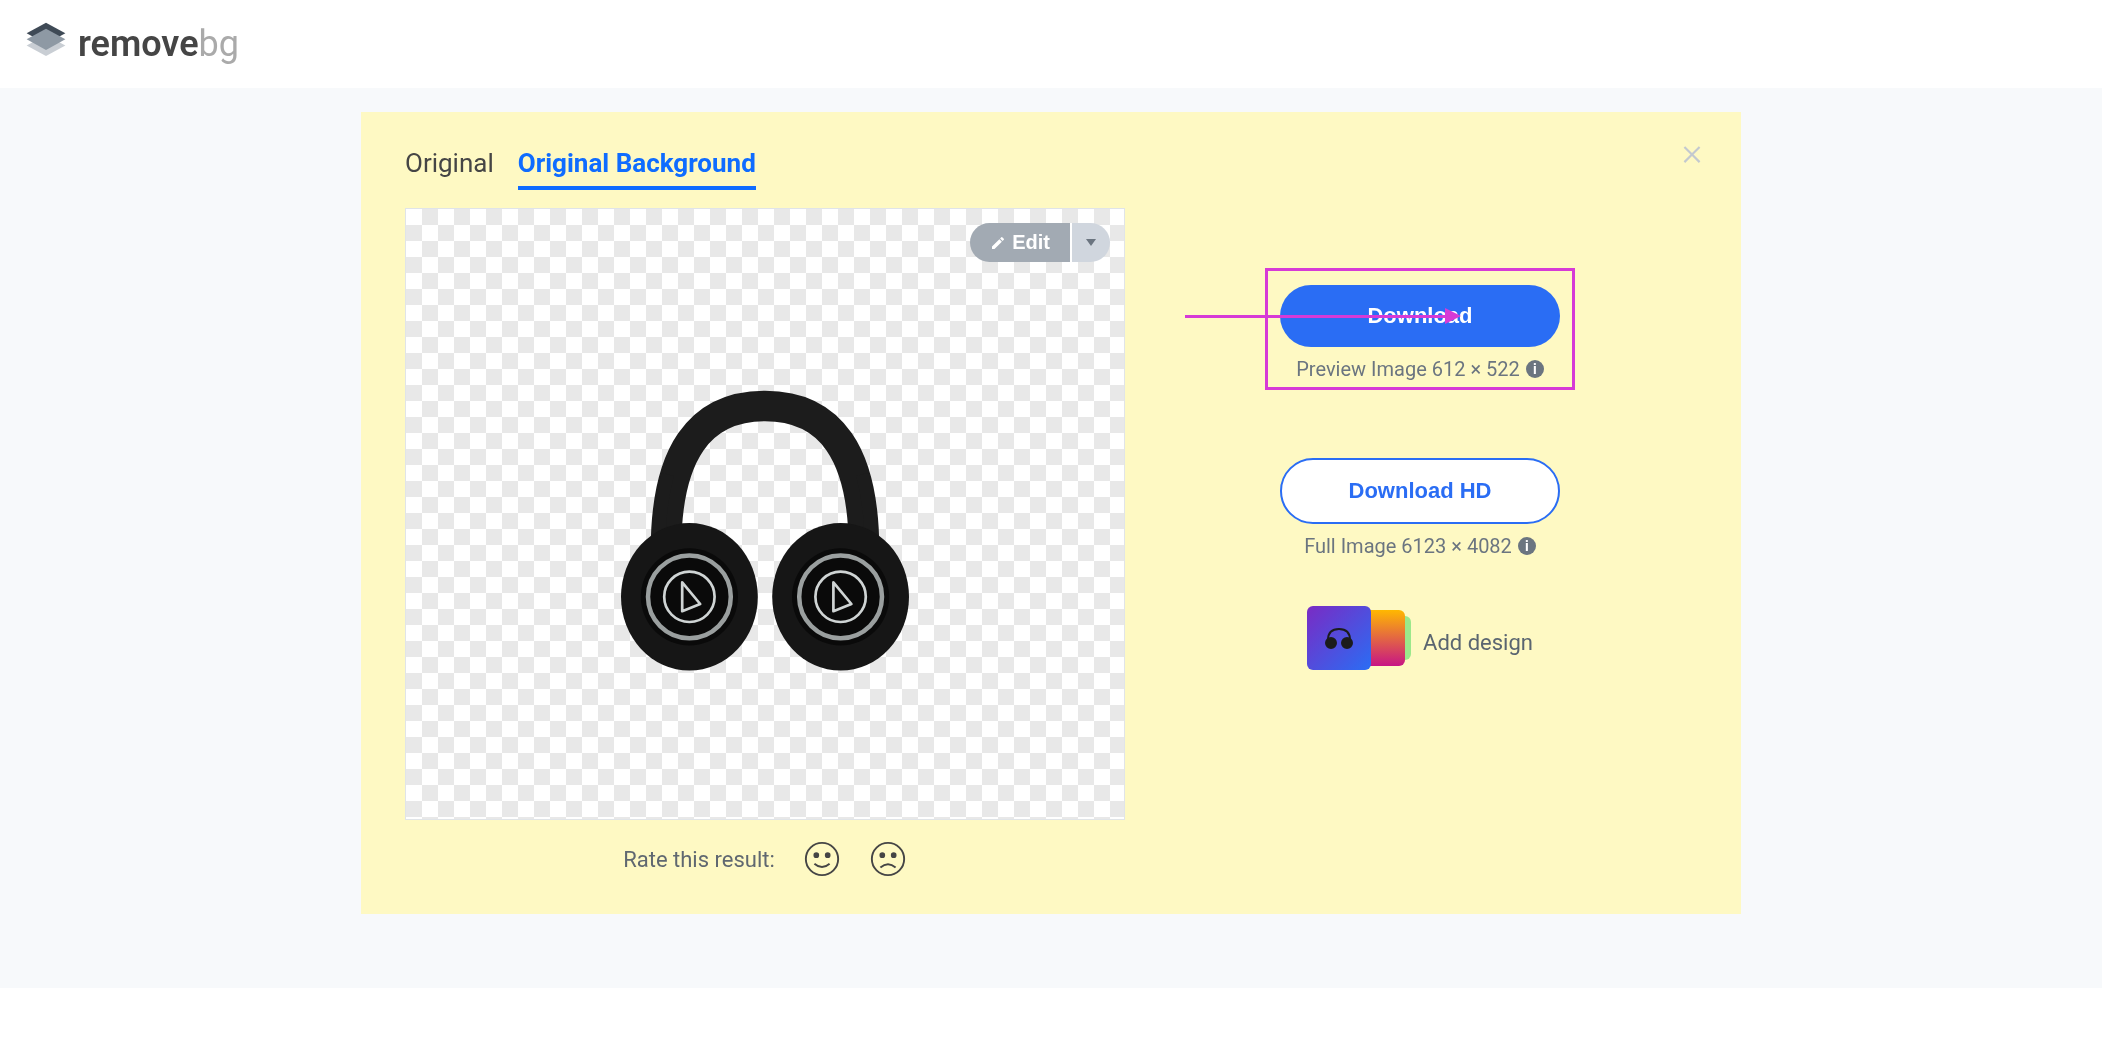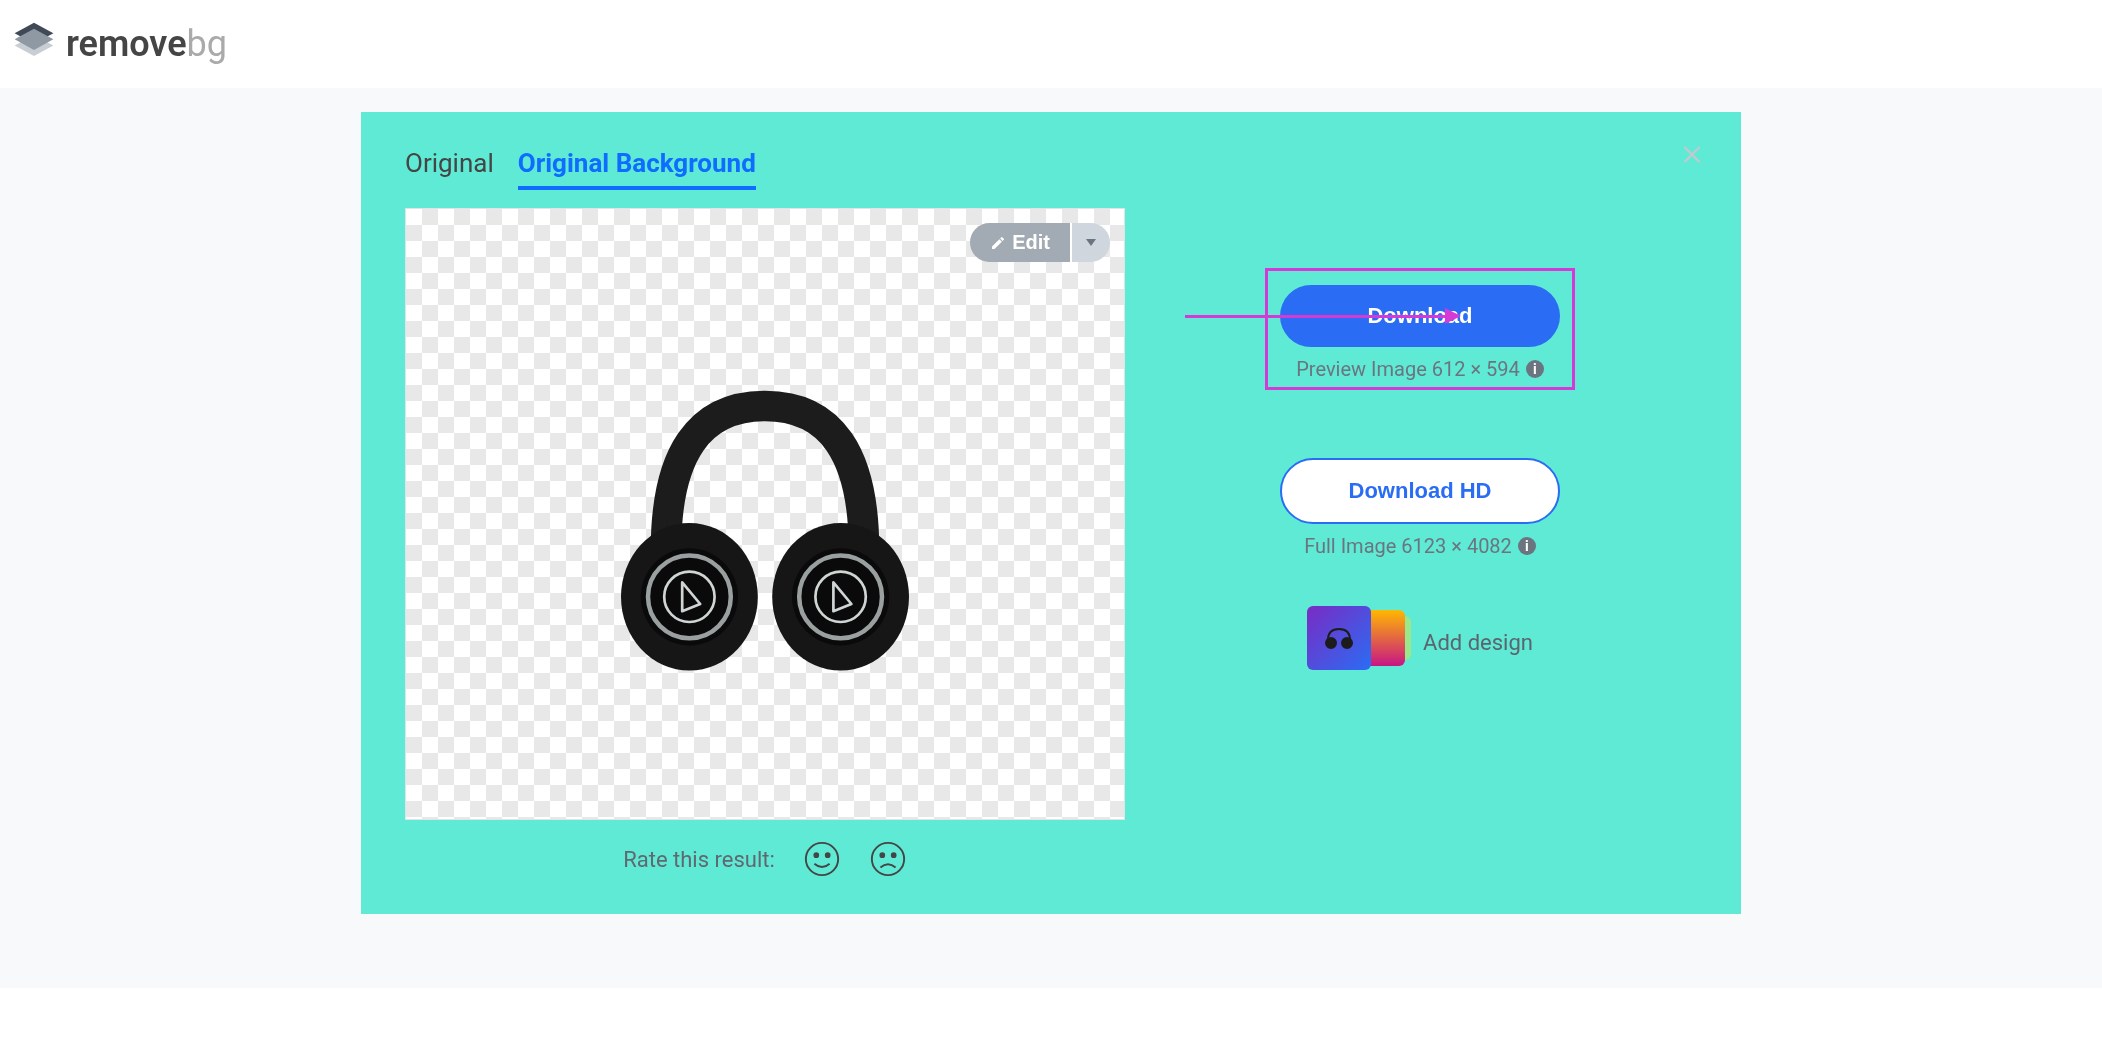--- a/index.html
+++ b/index.html
@@ -1,29 +1,29 @@
 <!DOCTYPE html>
 <html><head>
   <meta charset="utf-8">
   <style>
     * { margin: 0; padding: 0; box-sizing: border-box; }
     body { font-family: -apple-system, BlinkMacSystemFont, 'Segoe UI', Roboto, sans-serif; background: #fff; color: #333; }
     
-    .header { display: flex; align-items: center; padding: 20px 12px; gap: 48px; }
+    .header { display: flex; align-items: center; padding: 20px 24px; gap: 48px; }
     .logo { display: flex; align-items: center; gap: 10px; }
     .logo-icon { width: 44px; height: 44px; }
     .logo-text { font-size: 36px; font-weight: 600; color: #454545; }
     .logo-text-bg { color: #aaa; font-weight: 400; }
     
     .nav { display: flex; gap: 48px; font-size: 24px; color: #454545; }
     .nav-item { display: flex; align-items: center; gap: 6px; cursor: pointer; }
     .chevron-down { width: 0; height: 0; border-left: 6px solid transparent; border-right: 6px solid transparent; border-top: 8px solid #666; }
     
     .page-body { background: #f7f9fb; padding: 24px 8px 8px 8px; min-height: 900px; }
-    .card { background: #5eead4; max-width: 1380px; margin: 0 auto; padding: 36px 44px; position: relative; }
+    .card { background: #fef9c3; max-width: 1380px; margin: 0 auto; padding: 36px 44px; position: relative; }
     
     .close-icon { position: absolute; top: 28px; right: 36px; cursor: pointer; color: #c3c9cf; }
     .close-icon svg { width: 26px; height: 26px; }
     
     .tabs { display: flex; gap: 24px; margin-bottom: 18px; }
     .tab { font-size: 26px; color: #454545; padding-bottom: 8px; cursor: pointer; }
     .tab.active { color: #0f6cff; font-weight: 700; border-bottom: 4px solid #0f6cff; }
     
     .content-row { display: flex; gap: 140px; align-items: flex-start; position: relative; }
     
@@ -155,21 +155,21 @@
 
       <div class="arrow-annot">
         <div class="arrow-line"></div>
           <div class="arrow-head"></div>
       </div>
 
       <div class="side-panel">
         <div class="highlight-box">
           <button class="btn btn-primary">Download</button>
           <div class="subtext">
-            <span>Preview Image 612 × 594</span>
+            <span>Preview Image 612 × 522</span>
             <span class="info-icon">i</span>
           </div>
         </div>
         <div class="gap-12"></div>
         <button class="btn btn-outline">Download HD</button>
         <div class="subtext">
           <span>Full Image 6123 × 4082</span>
           <span class="info-icon">i</span>
         </div>
         <div class="gap-48"></div>

